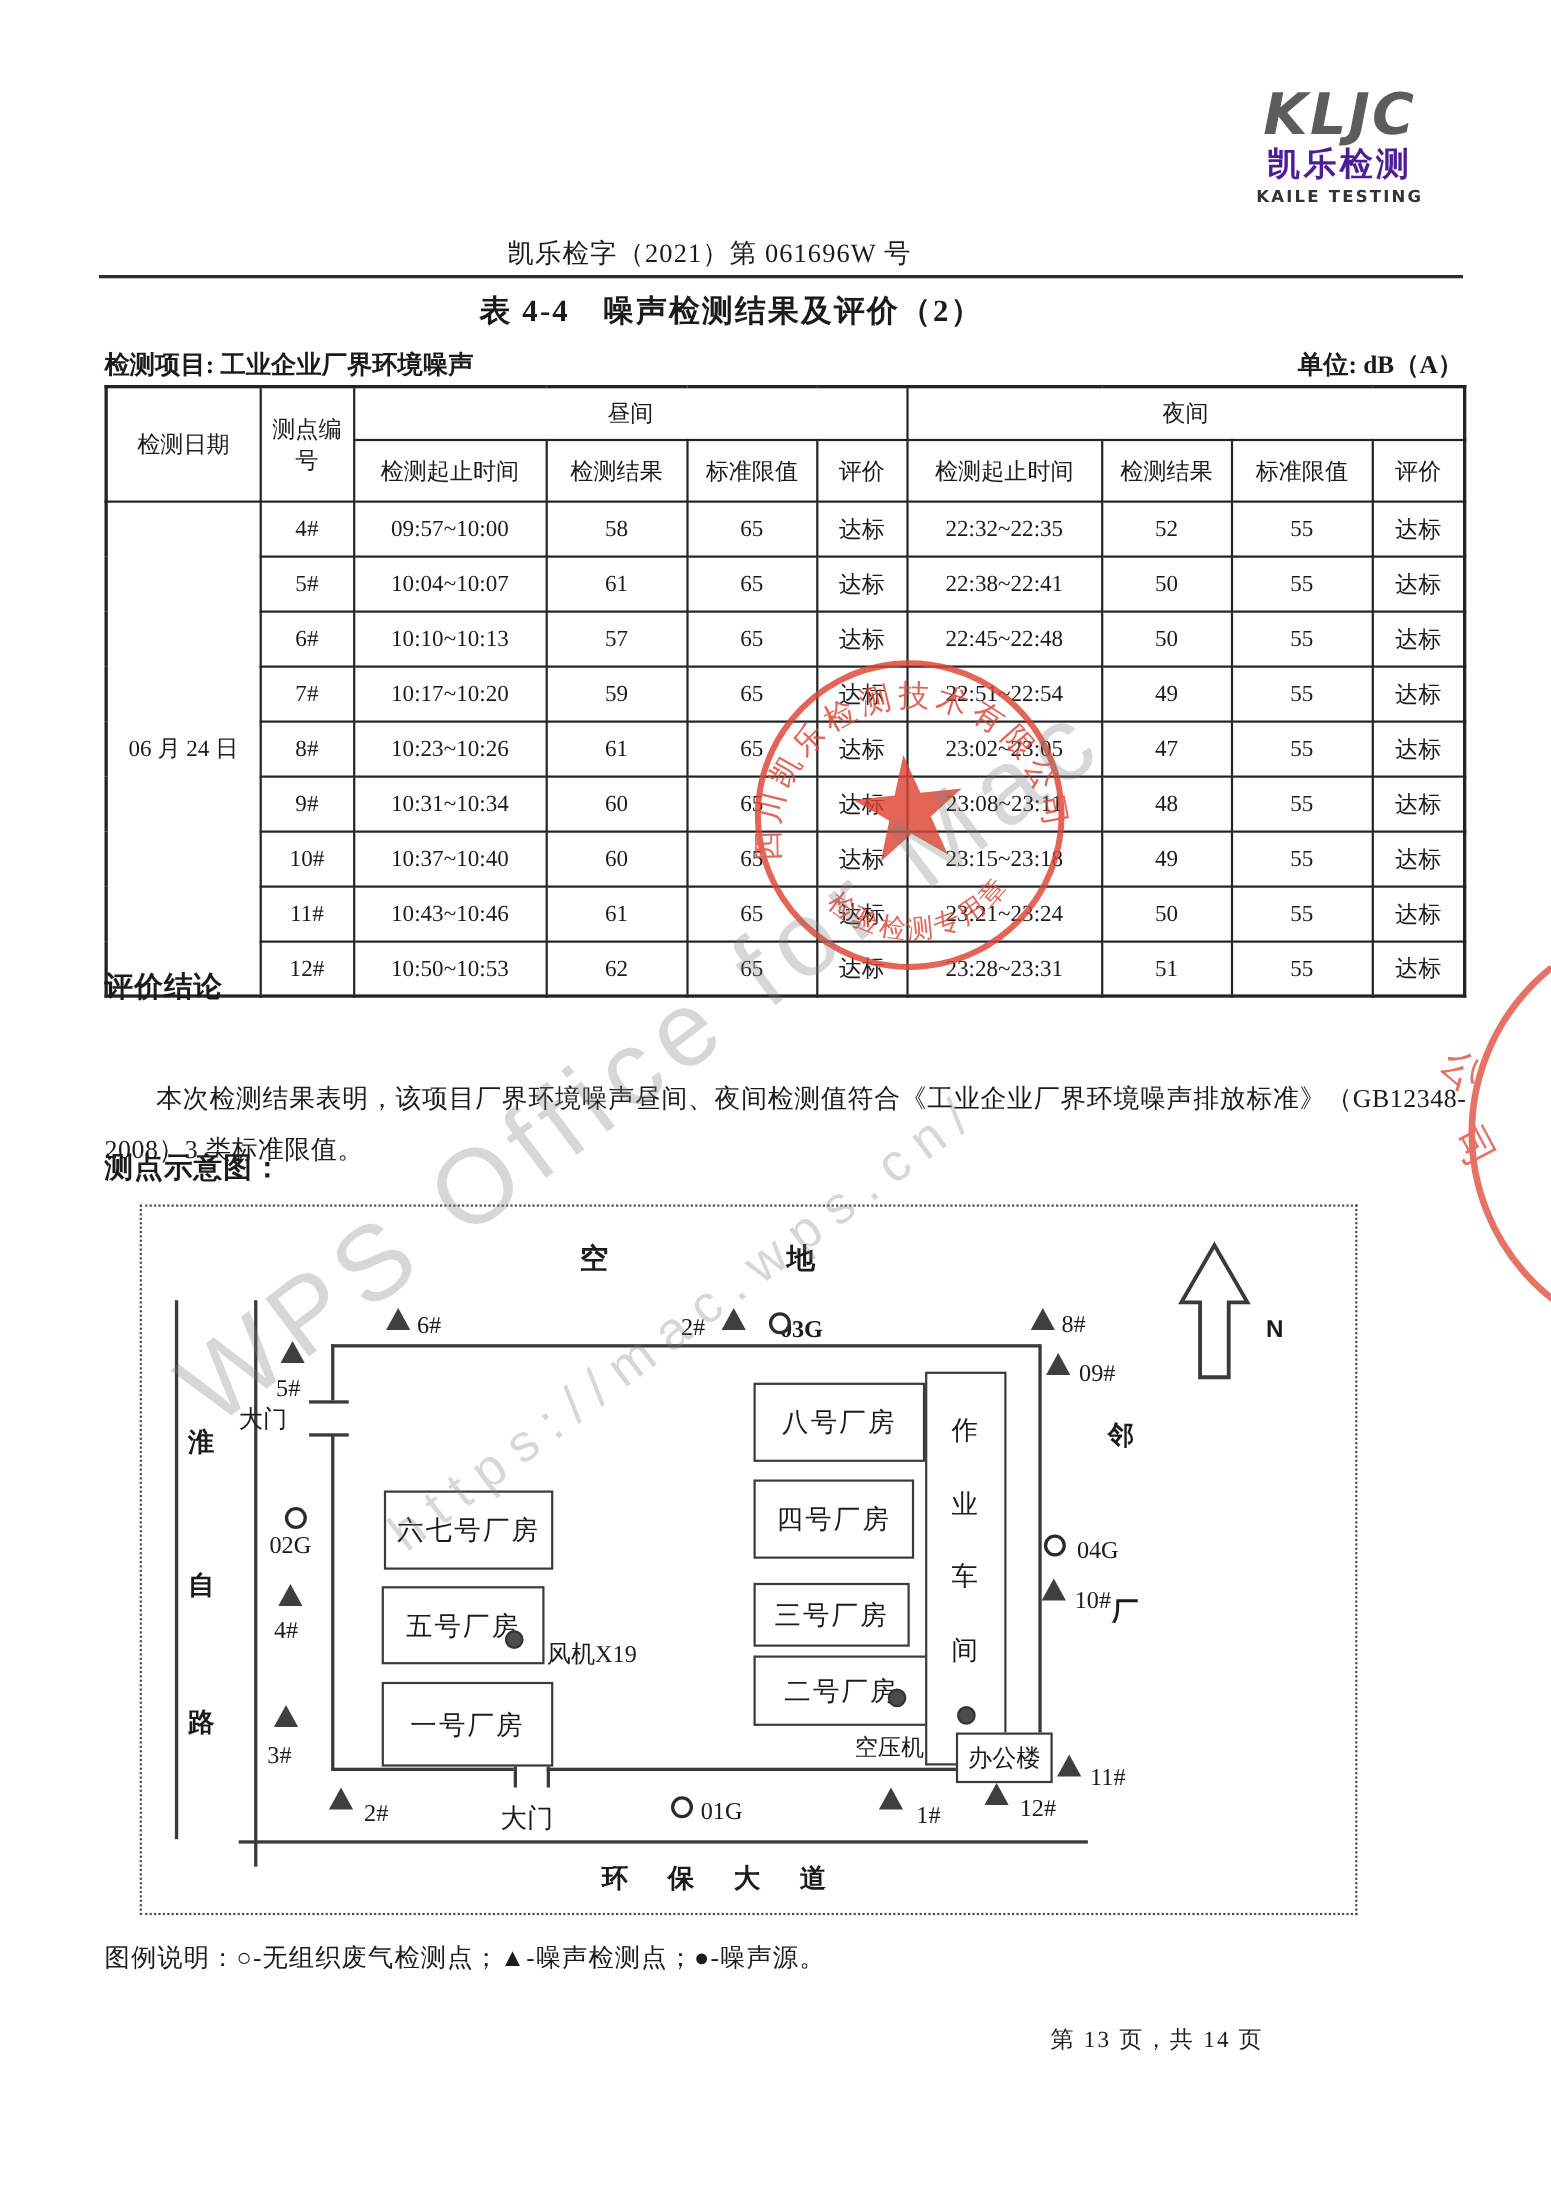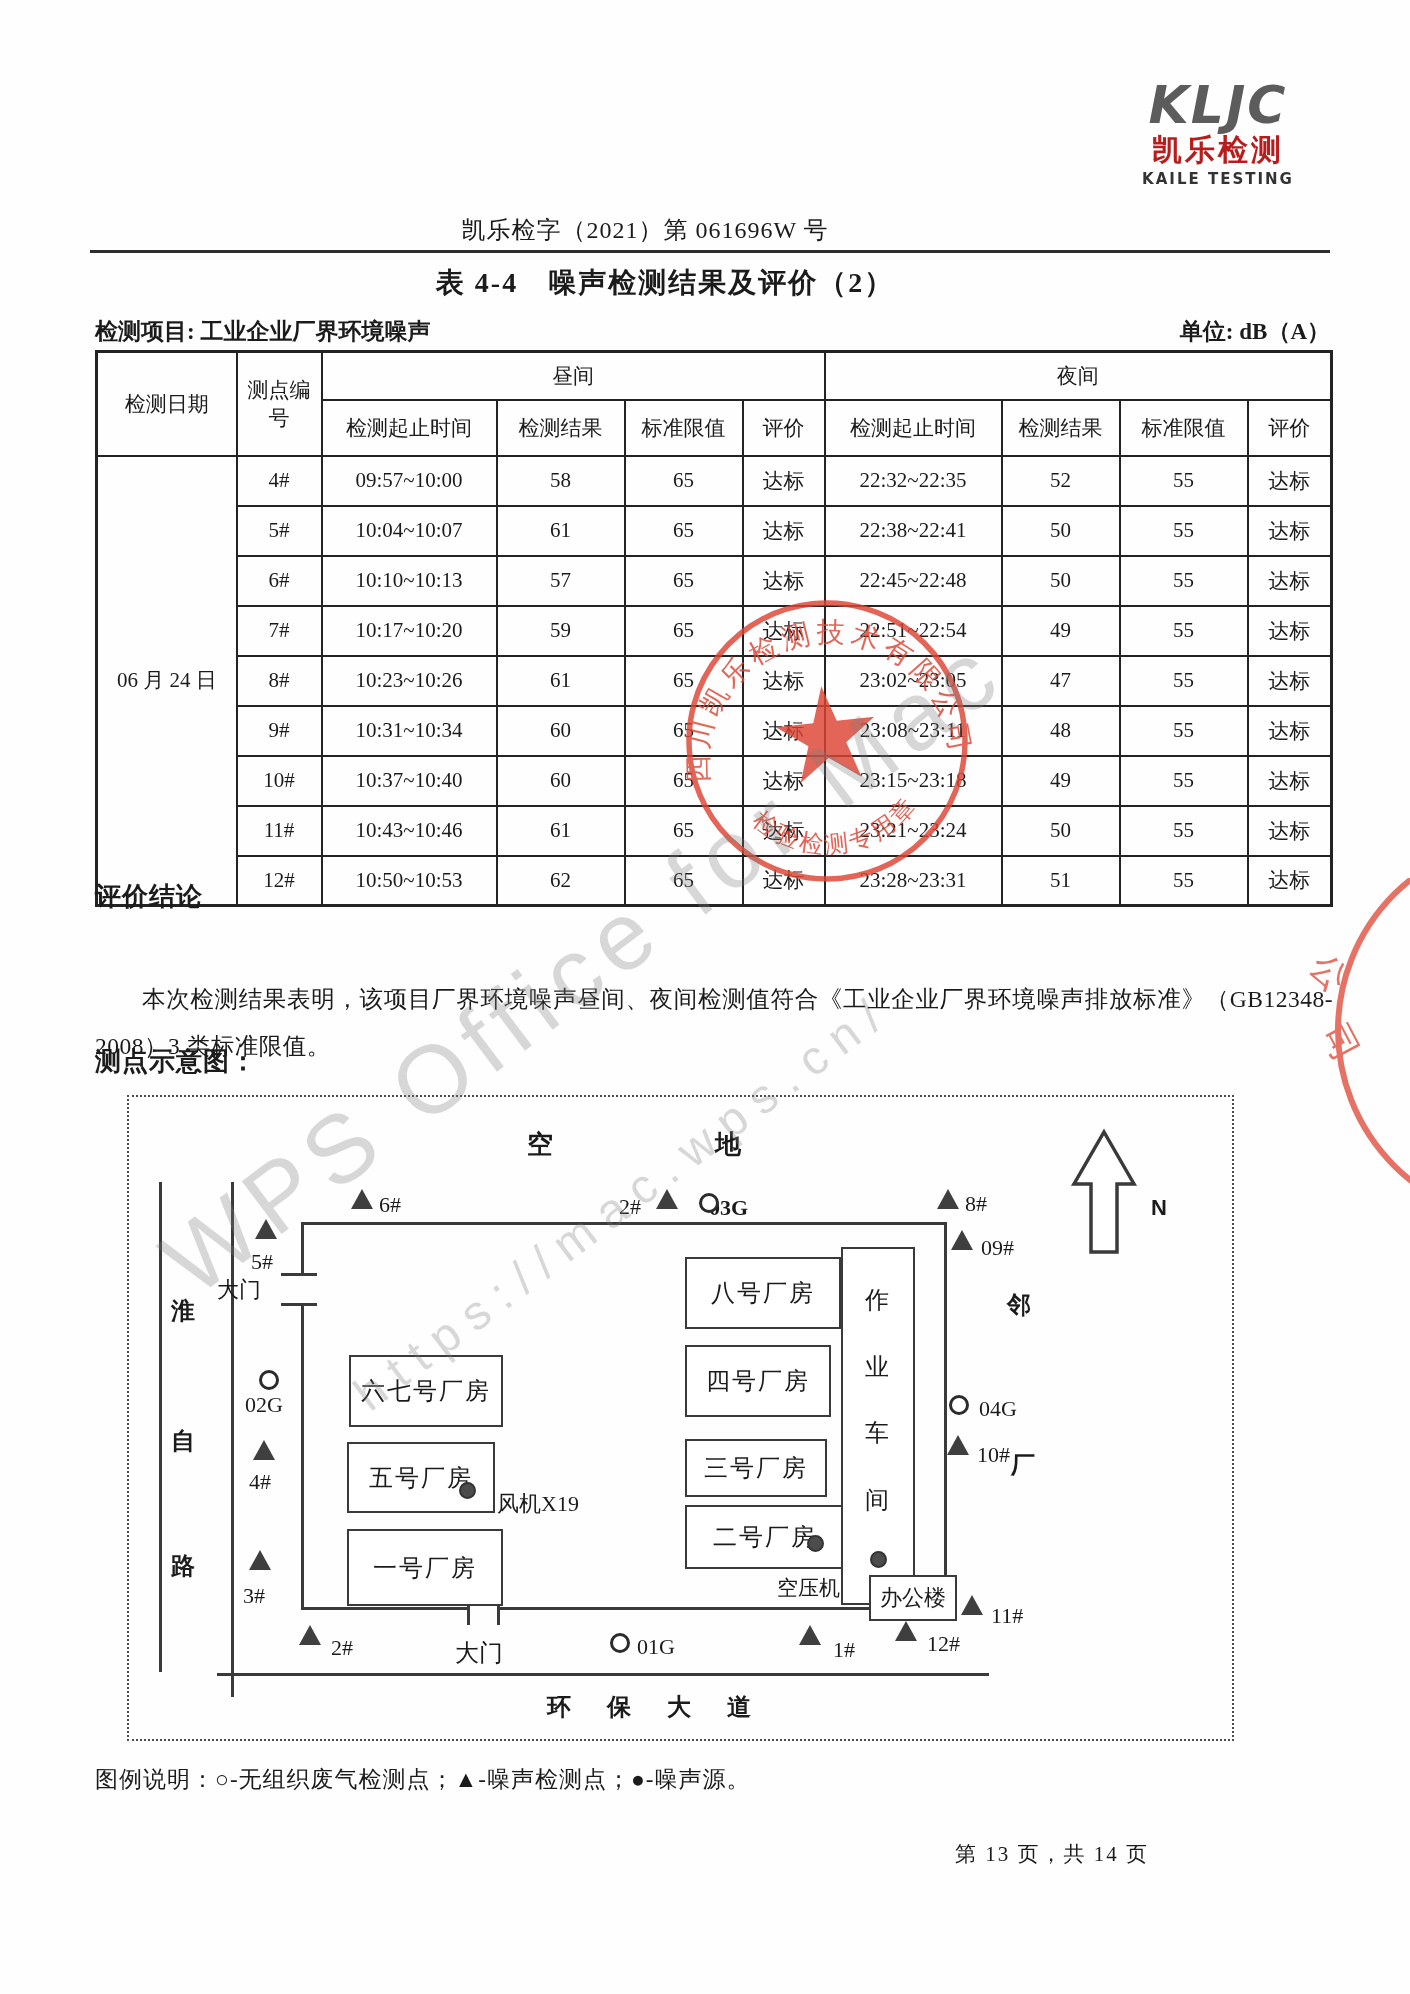--- a/index.html
+++ b/index.html
@@ -6,21 +6,21 @@
   body{
     width:1410px;height:1994px;position:relative;overflow:hidden;
     background:#fefefe;color:#1b1b1b;
     font-family:"Liberation Serif","DejaVu Serif",serif;
   }
   .abs{position:absolute;}
   
   .logo{position:absolute;left:1118px;top:78px;width:200px;text-align:center;}
   .logo-brand{font-family:"DejaVu Sans",sans-serif;font-style:italic;font-weight:bold;
     font-size:52px;color:#5c5c5c;letter-spacing:2px;line-height:54px;}
-  .logo-cn{font-family:"DejaVu Sans",sans-serif;font-weight:bold;font-size:30px;color:#b91c1c;letter-spacing:3px;line-height:36px;}
+  .logo-cn{font-family:"DejaVu Sans",sans-serif;font-weight:bold;font-size:30px;color:#4c1d95;letter-spacing:3px;line-height:36px;}
   .logo-en{font-family:"DejaVu Sans",sans-serif;font-weight:bold;font-size:15px;color:#333;letter-spacing:2px;line-height:22px;}
   .doc-number{position:absolute;left:95px;top:214px;width:1100px;text-align:center;font-size:24px;letter-spacing:1px;}
   .top-rule{position:absolute;left:90px;top:250px;width:1240px;height:3px;background:#2e2e2e;}
   .page-title{position:absolute;left:95px;top:264px;width:1140px;text-align:center;font-size:28px;font-weight:bold;letter-spacing:2px;}
   .meta-row{position:absolute;left:95px;top:316px;width:1235px;display:flex;justify-content:space-between;
     font-size:23px;font-weight:bold;}
   
   table.results{position:absolute;left:95px;top:350px;border-collapse:collapse;table-layout:fixed;
     font-size:21px;}
   table.results th,table.results td{border:2px solid #232323;text-align:center;vertical-align:middle;

